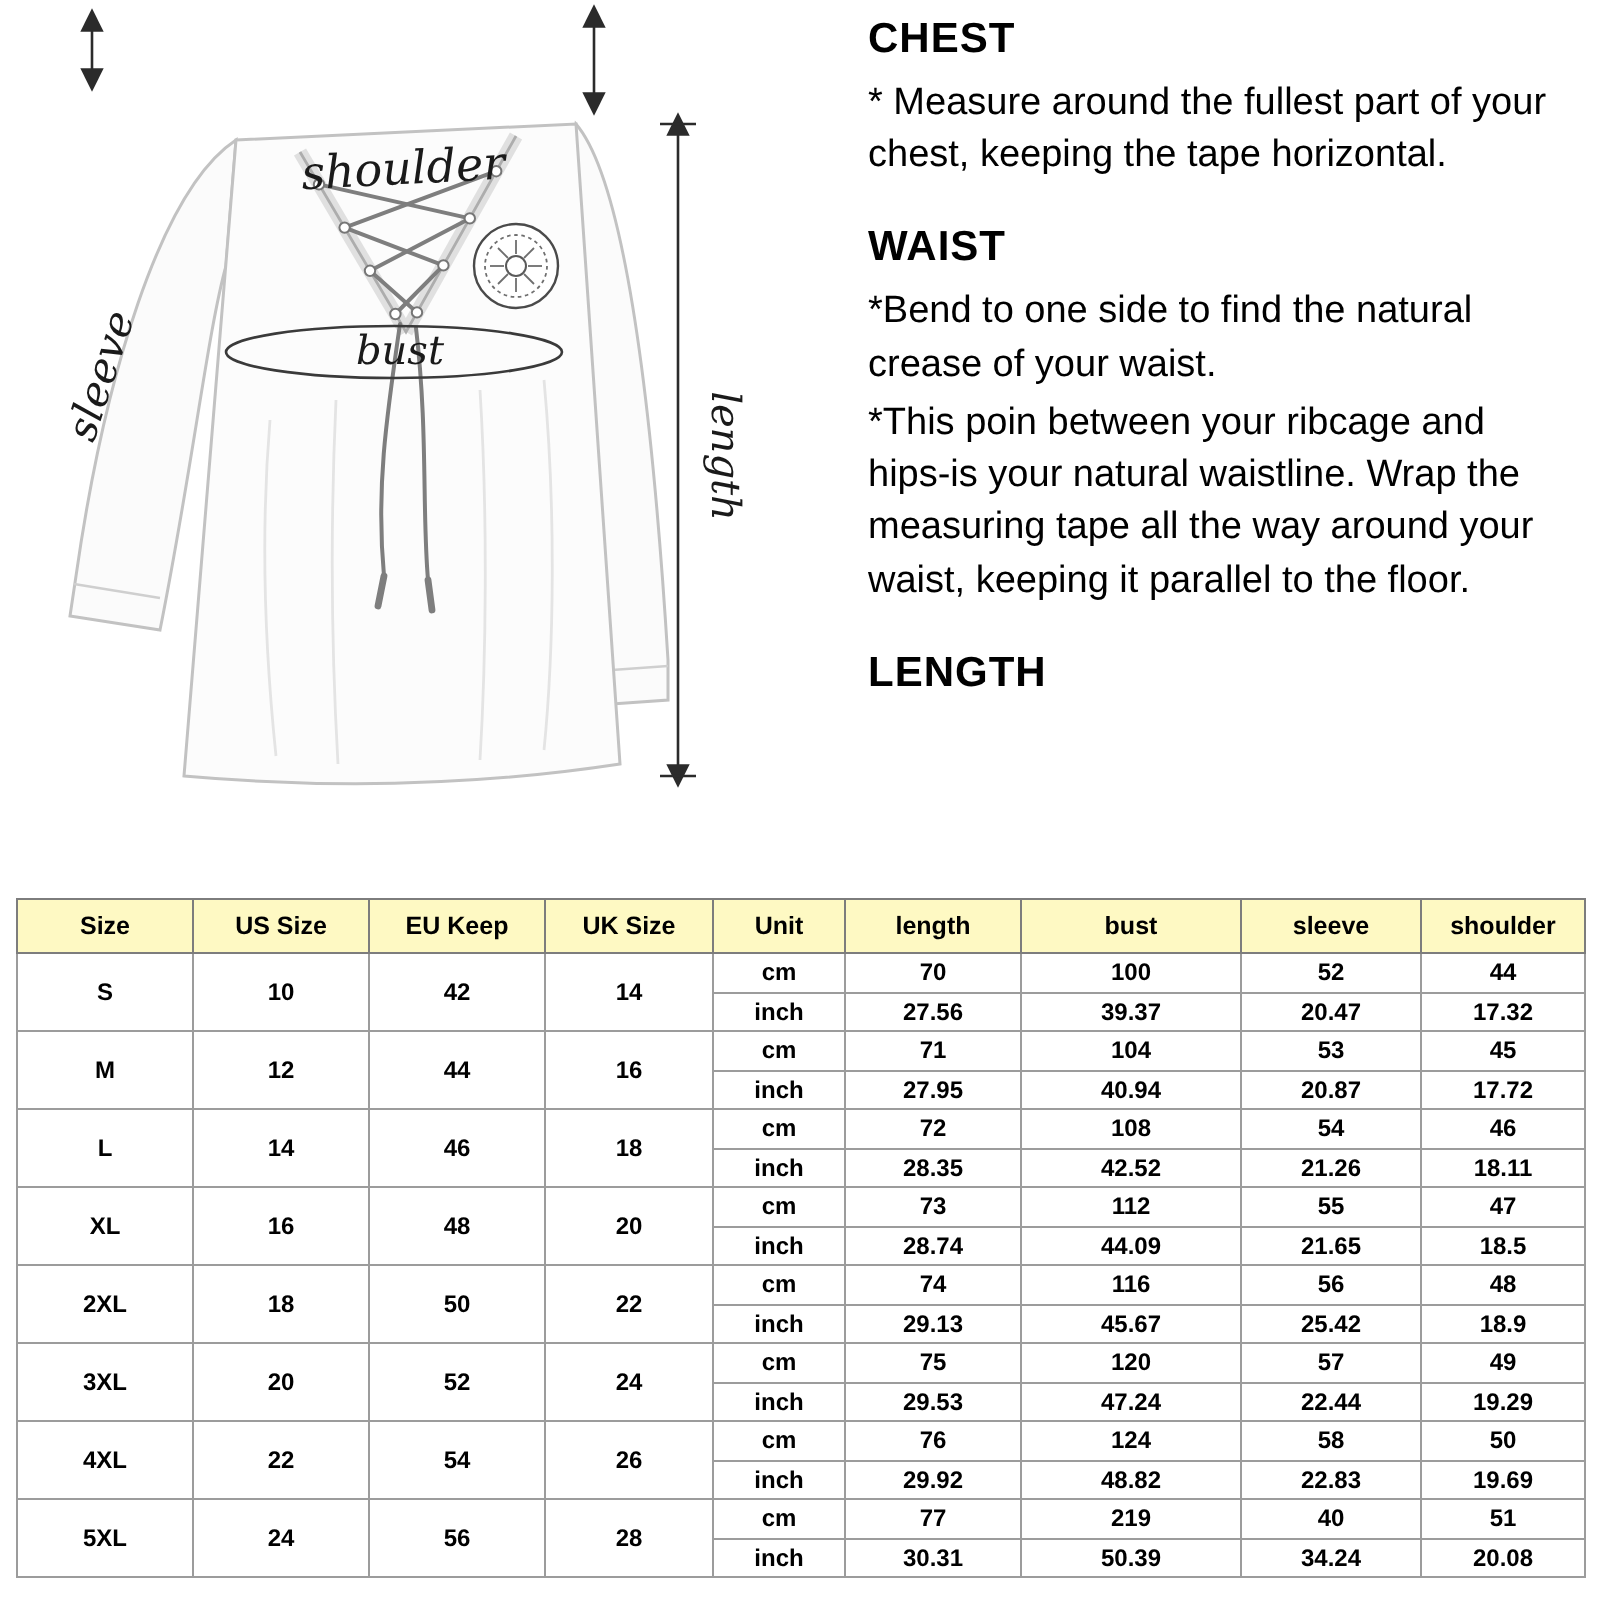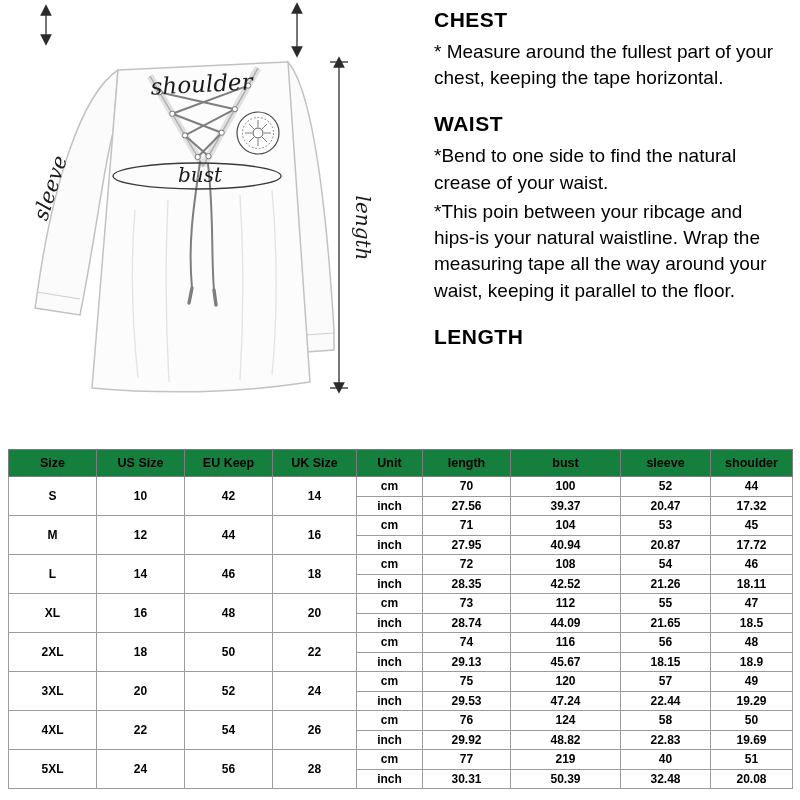--- a/index.html
+++ b/index.html
@@ -32,21 +32,21 @@
     fill: #1a1a1a;
   }
 
   
   table.size-table {
     position: absolute; left: 8px; top: 449px; width: 784px;
     border-collapse: collapse; table-layout: fixed;
     text-align: center; color: #000;
   }
   .size-table th {
-    background: #15803d;
+    background: #fef9c3;
     border: 1px solid #7d7d7d;
     height: 27px; font-size: 12.5px; font-weight: bold; padding: 0;
   }
   .size-table td {
     border: 1px solid #9c9c9c;
     height: 19.5px; font-size: 12px; font-weight: bold; padding: 0;
     background: #fff;
   }
 </style>
 </head>
@@ -263,21 +263,21 @@
         <td>cm</td>
         <td>74</td>
         <td>116</td>
         <td>56</td>
         <td>48</td>
       </tr>
       <tr>
         <td>inch</td>
         <td>29.13</td>
         <td>45.67</td>
-        <td>18.15</td>
+        <td>25.42</td>
         <td>18.9</td>
       </tr>
 
       <tr>
         <td rowspan="2">3XL</td>
         <td rowspan="2">20</td>
         <td rowspan="2">52</td>
         <td rowspan="2">24</td>
         <td>cm</td>
         <td>75</td>
@@ -320,18 +320,18 @@
         <td>cm</td>
         <td>77</td>
         <td>219</td>
         <td>40</td>
         <td>51</td>
       </tr>
       <tr>
         <td>inch</td>
         <td>30.31</td>
         <td>50.39</td>
-        <td>32.48</td>
+        <td>34.24</td>
         <td>20.08</td>
       </tr>
     </tbody>
   </table>
 </div>
 
 </body></html>

